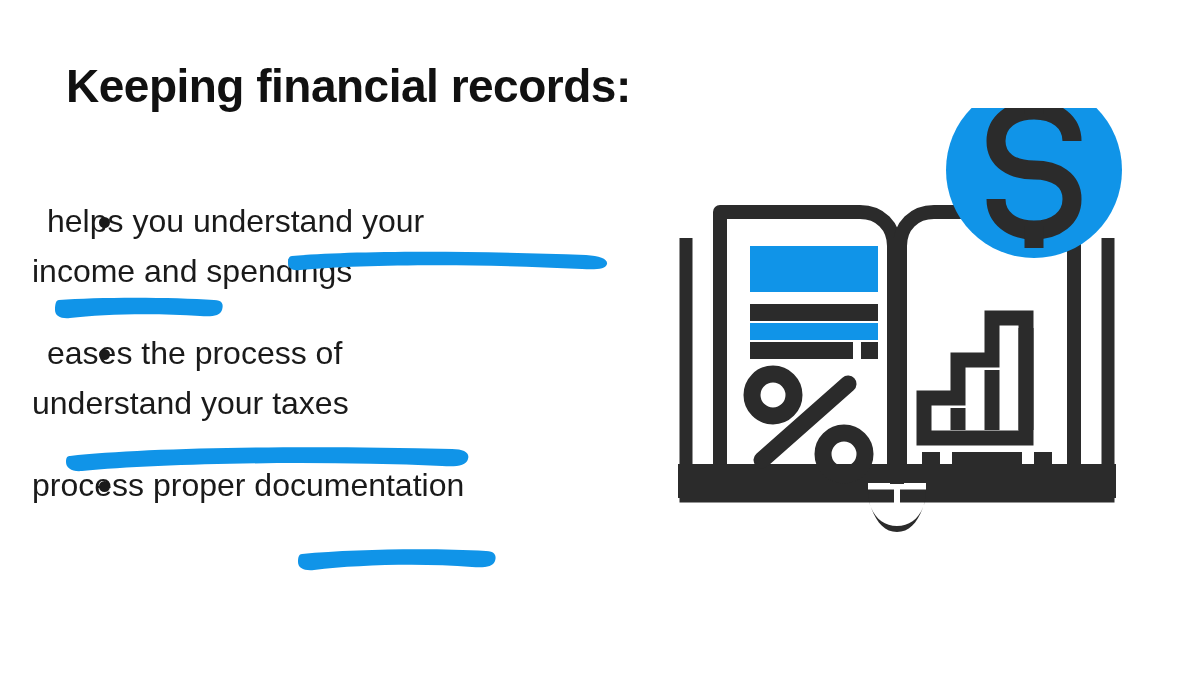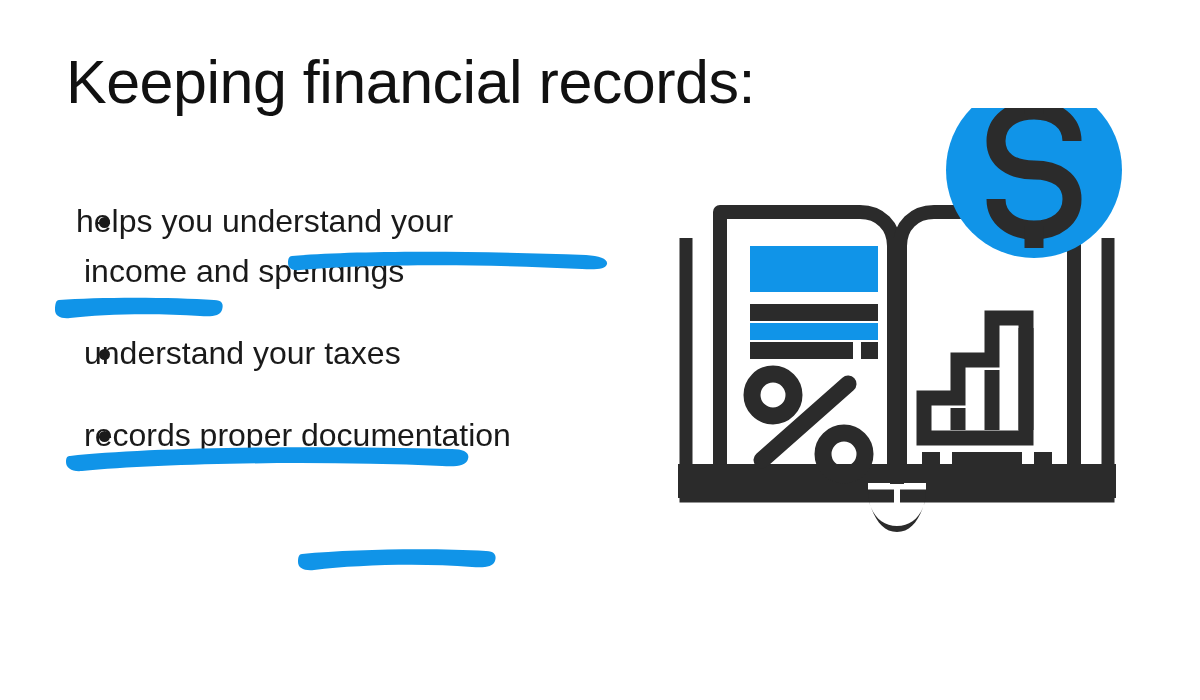--- a/index.html
+++ b/index.html
@@ -20,23 +20,23 @@
     width: 1200px;
     height: 700px;
     background: #ffffff;
     overflow: hidden;
   }
 
   
   .title {
     position: absolute;
     left: 66px;
-    top: 50px;
-    font-size: 61px;
-    font-weight: normal;
+    top: 62px;
+    font-size: 46px;
+    font-weight: bold;
     letter-spacing: -0.5px;
     line-height: 1.08;
     color: #111111;
     white-space: nowrap;
   }
 
   
   .bullets {
     position: absolute;
     left: 0px;
@@ -48,26 +48,24 @@
     margin-bottom: 32px;
   }
   .bullet-line {
     position: relative;
     font-size: 32px;
     line-height: 50px;
     color: #1a1a1a;
     white-space: nowrap;
   }
   .bullet-line.first {
-    padding-left: 60px;
-    margin-left: 16px;
+    padding-left: 47px;
   }
   .bullet-line.cont {
-    padding-left: 68px;
-    margin-left: 16px;
+    padding-left: 32px;
   }
   .bullet-dot {
     position: absolute;
     left: 99px;
     top: 21px;
     width: 11px;
     height: 11px;
     background: #1a1a1a;
     border-radius: 50%;
   }
@@ -99,26 +97,27 @@
   <div class="bullets">
 
     <div class="bullet-item">
       <span class="bullet-dot"></span>
       <div class="bullet-line first">helps you understand your</div>
       <div class="bullet-line cont">income and spendings</div>
     </div>
 
     <div class="bullet-item">
       <span class="bullet-dot"></span>
+      <div class="bullet-line first">eases the process of</div>
       <div class="bullet-line cont">understand your taxes</div>
     </div>
 
     <div class="bullet-item">
       <span class="bullet-dot"></span>
-      <div class="bullet-line cont">records proper documentation</div>
+      <div class="bullet-line cont">process proper documentation</div>
     </div>
   </div>
 
   <div class="stroke" style="left:286px; top:244px; width:330px; height:34px;">
     <svg width="330" height="34" viewBox="0 0 330 34">
       <path d="M6,12 C60,7 170,6 300,11 C314,12 322,15 321,20 C320,25 310,26 296,25 C180,19 72,21 14,26 C6,27 2,24 2,19 C2,15 3,12 6,12 Z" fill="#1094e8"></path>
     </svg>
   </div>
 
   <div class="stroke" style="left:52px; top:294px; width:176px; height:30px;">

